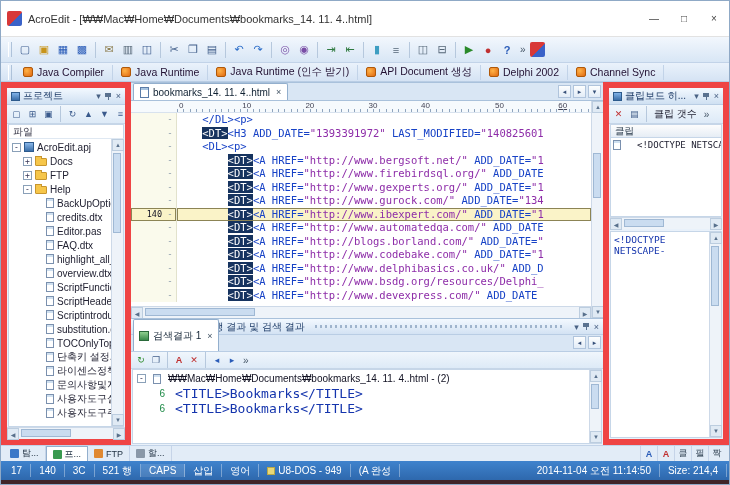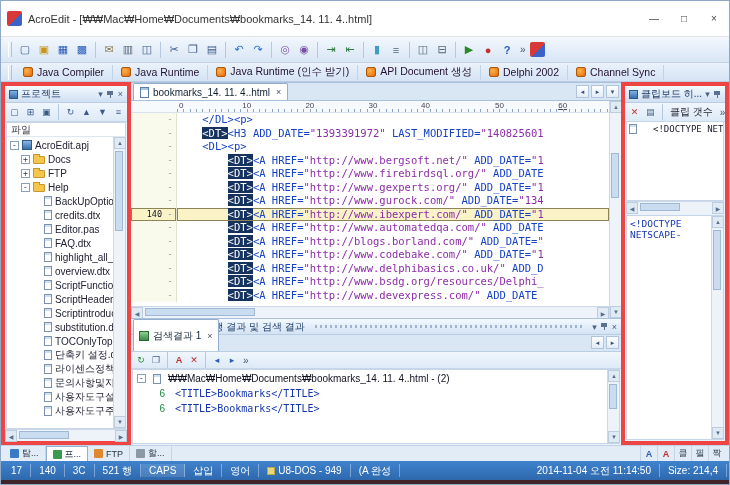--- a/index.html
+++ b/index.html
@@ -32,23 +32,23 @@
   .i-script-run{color:#2a8a2a}.i-macro-record{color:#c03030}.i-help{color:#2a5cb8;font-weight:bold}
   .i-app{background:linear-gradient(135deg,#d83838 0 55%,#3a62c8 55%);width:15px;height:15px}
   .i-rerun{color:#2a8a2a}.i-copy-results{color:#44618c}.i-font{color:#c03030;font-weight:bold}
   .i-clear{color:#c03030}.i-prev-result,.i-next-result{color:#2a5cb8}
   .i-delete-clip{color:#c03030}.i-paste-clip{color:#44618c}
   .tool-item{display:flex;align-items:center;gap:4px;padding:0 8px;border-right:1px solid #c2d3e8;height:15px;white-space:nowrap}
   .tool-ico{width:10px;height:10px;border-radius:2px;background:radial-gradient(circle at 35% 35%,#ffb347,#e06810);border:1px solid #b05808;flex:none}
 
   
   .main{flex:1;display:flex;min-height:0;background:#cfdeee}
-  .panel{background:#e9f1fa;display:flex;flex-direction:column;border:4px solid #ef4444;min-height:0}
+  .panel{background:#e9f1fa;display:flex;flex-direction:column;border:6px solid #ef4444;min-height:0}
   .left-panel{width:130px;flex:none}
-  .right-panel{width:108px;flex:none}
+  .right-panel{width:126px;flex:none}
   .center{flex:1;display:flex;flex-direction:column;min-width:0;border-top:1px solid #a9c1db}
 
   .panel-title{height:17px;background:linear-gradient(#f3f9ff,#cfe0f2);display:flex;align-items:center;padding:0 4px;font-size:10px;color:#1c3a66;border-bottom:1px solid #b9cde4;gap:3px;flex:none;white-space:nowrap;overflow:hidden}
   .pt-ico{width:9px;height:9px;background:linear-gradient(#7fb2e8,#3a6ea8);border:1px solid #2c5a8c;flex:none}
   .pt-btns{margin-left:auto;display:flex;align-items:center;gap:4px;color:#4a6284;font-size:9px;flex:none}
   .pin{width:7px;height:9px;position:relative;display:inline-block}
   .pin::before{content:"";position:absolute;left:0;top:1px;width:6px;height:4px;background:#5a7290}
   .pin::after{content:"";position:absolute;left:3px;top:5px;width:1px;height:3px;background:#5a7290}
   .panel-toolbar{height:19px;display:flex;align-items:center;gap:1px;padding:0 2px;border-bottom:1px solid #c6d6e8;background:linear-gradient(#f0f6fc,#ddeaf7);flex:none}
   .panel-toolbar .tbi{width:15px;height:15px;font-size:9px}
@@ -105,21 +105,21 @@
   .res-tabrow{height:17px;background:#d9e6f4;display:flex;align-items:flex-end;padding:0 2px;border-bottom:1px solid #b9cde4;flex:none}
   .rtab-item{height:32px;background:#fff;border:1px solid #93afcd;border-bottom:none;display:flex;align-items:center;padding:0 5px;gap:4px;font-size:10px;color:#123;border-radius:2px 2px 0 0;white-space:nowrap}
   .tab-ico2{width:10px;height:10px;background:linear-gradient(#8fd08f,#3a8a4a);border:1px solid #2a6a3a;flex:none}
   .res-toolbar{height:17px;background:linear-gradient(#f0f6fc,#ddeaf7);display:flex;align-items:center;gap:1px;padding:0 3px;border-bottom:1px solid #c6d6e8;flex:none}
   .res-toolbar .tbi{width:14px;height:14px;font-size:9px}
   .res-content-wrap{flex:1;display:flex;min-height:0;margin:0 1px 1px;border:1px solid #c6d6e8;background:#fff}
   .res-content{flex:1;overflow:hidden;padding-top:1px}
   .res-header{height:15px;display:flex;align-items:center;gap:4px;padding-left:4px;font-size:10px;color:#112;white-space:nowrap}
   .res-row{height:15px;display:flex;align-items:center;padding-left:24px;gap:10px;white-space:nowrap}
   .res-line{color:#1d8a46;font-size:10px;min-width:8px;text-align:right}
-  .res-text{font-family:"DejaVu Sans Mono",monospace;font-size:10px;color:#1535ad}
+  .res-text{font-family:"DejaVu Sans Mono",monospace;font-size:13px;color:#1535ad}
 
   
   .clip-header{height:14px;background:linear-gradient(#fdfdfd,#e6edf5);border:1px solid #c6d6e8;margin:0 1px;font-size:9.5px;display:flex;align-items:center;padding:0 4px;color:#234;flex:none}
   .clip-list{height:79px;background:#fff;border:1px solid #c6d6e8;border-top:none;margin:0 1px;overflow:hidden;flex:none}
   .clip-item{height:13px;display:flex;align-items:center;gap:16px;padding:0 2px;white-space:nowrap}
   .clip-ico{width:8px;height:10px;background:#fff;border:1px solid #7a90ae;box-shadow:inset 0 2px 0 #cfe0f0;flex:none}
   .clip-text{font-family:"DejaVu Sans Mono",monospace;font-size:9px;color:#223}
   .clip-hscroll{margin:0 1px}
   .clip-preview{flex:1;margin:2px 1px 1px;border:1px solid #c6d6e8;background:#fff;display:flex;min-height:0}
   .preview-text{flex:1;padding:2px 3px;font-family:"DejaVu Sans Mono",monospace;font-size:9.5px;color:#1535ad;white-space:pre-wrap;overflow:hidden}
@@ -525,20 +525,21 @@
           <span>×</span>
         </div>
       </div>
       <div class="panel-toolbar">
         <span class="tbi i-delete-clip">✕</span>
         <span class="tbi i-paste-clip">▤</span>
         <span class="tsep"></span>
         <span class="clip-label">클립 갯수</span>
         <span class="overflow">»</span>
       </div>
+      <div class="clip-header">클립</div>
       <div class="clip-list">
           <div class="clip-item">
             <span class="clip-ico"></span>
             <span class="clip-text">&lt;!DOCTYPE NETSCAPE-B</span>
           </div>
         </div>
       <div class="hscroll clip-hscroll">
           <span class="sarr">◀</span>
           <span class="sthumb" style="width: 40px; margin-left: 2px;"></span>
           <span class="sflex"></span>

